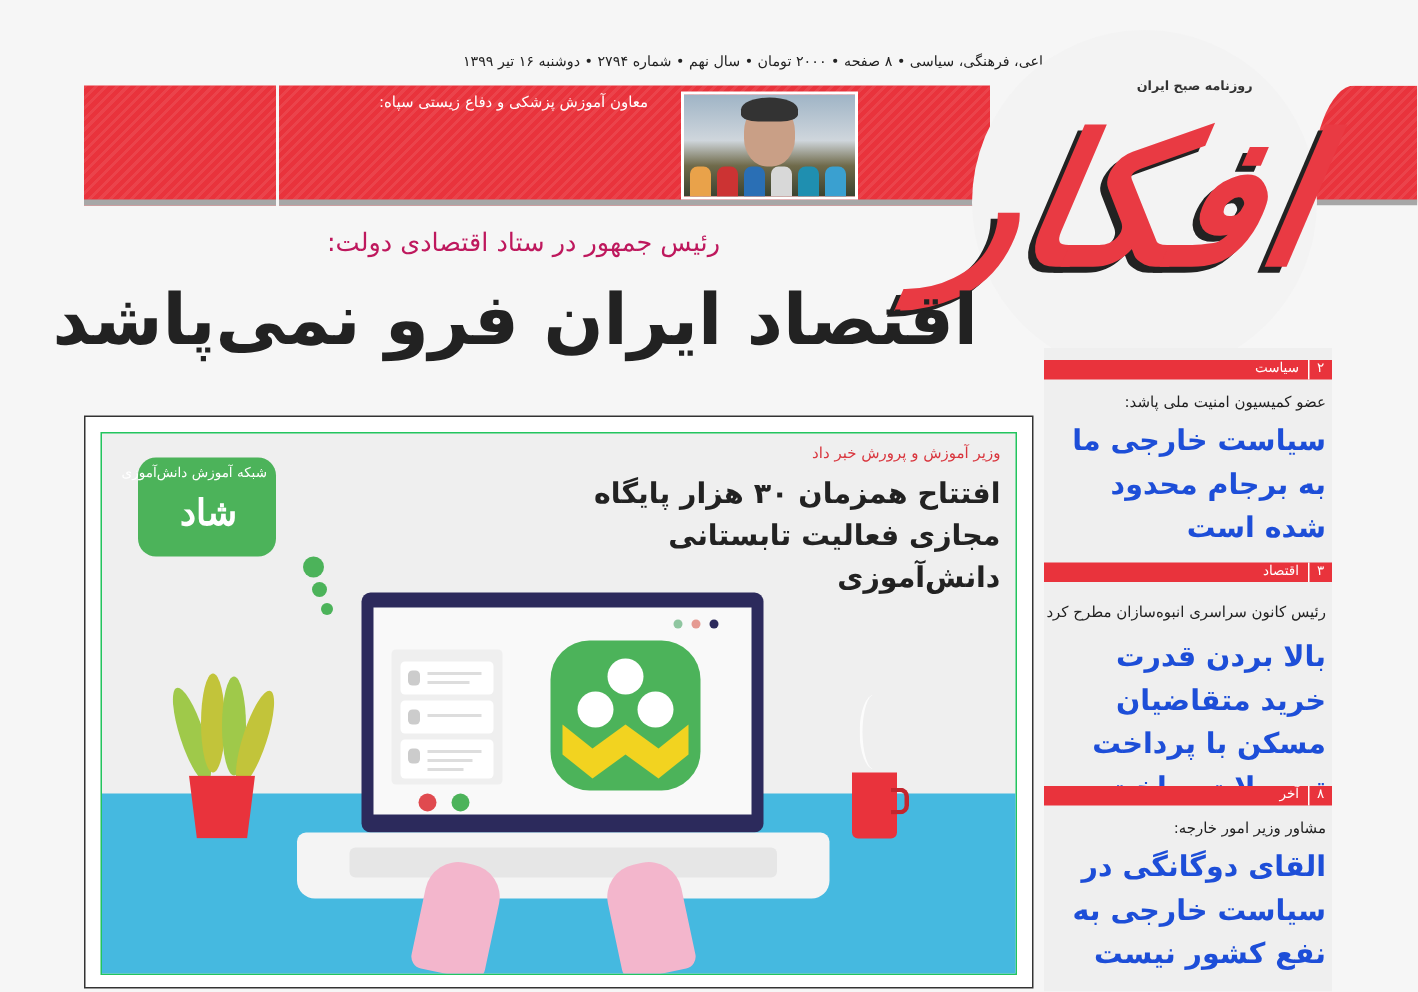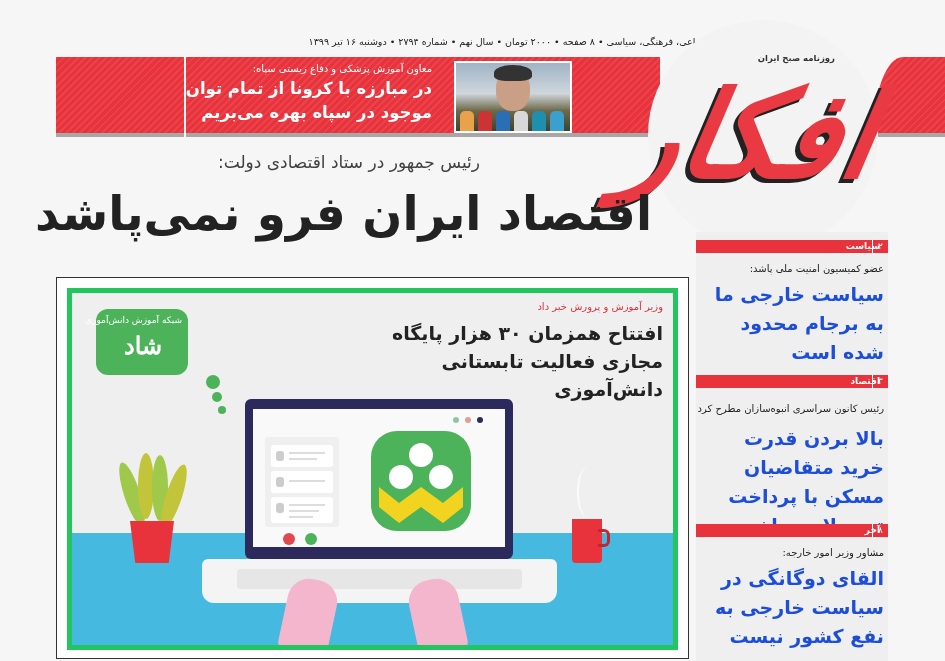--- a/index.html
+++ b/index.html
@@ -48,31 +48,31 @@
   }
   #logo {
     position: absolute; left: 655px; top: 40px; width: 220px; height: 190px;
     font-family: "DejaVu Serif", serif; font-size: 120px; line-height: 190px; font-weight: bold;
     color: #e93a43; text-shadow: -4px 4px 0 #222; direction: rtl; text-align: center; font-style: italic;
     transform: skewX(-10deg);
   }
 
   
   #subhead {
-    position: absolute; left: 100px; top: 152px; width: 380px; font-size: 17px; color: #404040;
+    position: absolute; left: 100px; top: 152px; width: 380px; font-size: 17px; color: #be185d;
     direction: rtl; text-align: right; white-space: nowrap;
   }
   #headline {
     position: absolute; left: 40px; top: 178px; width: 612px; font-size: 47px; line-height: 72px; font-weight: bold;
     color: #222; direction: rtl; text-align: right; white-space: nowrap; letter-spacing: -1px;
   }
 
   
   #feature-frame { position: absolute; left: 56px; top: 277px; width: 633px; height: 382px; border: 1px solid #333; background: #fff; }
-  #feature-inner { position: absolute; left: 67px; top: 288px; width: 611px; height: 362px; border: 5px solid #22c55e; background: #efefef; overflow: hidden; }
+  #feature-inner { position: absolute; left: 67px; top: 288px; width: 611px; height: 362px; border: 1px solid #22c55e; background: #efefef; overflow: hidden; }
   #feature-kicker { position: absolute; right: 10px; top: 8px; font-size: 10px; color: #d9363e; direction: rtl; white-space: nowrap; }
   #feature-title { position: absolute; right: 10px; top: 26px; width: 330px; font-size: 19px; line-height: 28px; font-weight: bold; color: #222; direction: rtl; text-align: right; }
 
   #desk { position: absolute; left: 0; top: 240px; width: 611px; height: 122px; background: #45b9e0; }
 
   #bubble { position: absolute; left: 24px; top: 16px; width: 92px; height: 66px; border-radius: 12px; background: #4cb35a; }
   #bubble .b1 { position: absolute; left: 8px; top: 6px; width: 78px; font-size: 9px; color: #fff; direction: rtl; text-align: center; white-space: nowrap; }
   #bubble .b2 { position: absolute; left: 8px; top: 22px; width: 78px; font-size: 24px; font-weight: bold; color: #fff; direction: rtl; text-align: center; font-family: "DejaVu Serif", serif; }
   .dot { position: absolute; border-radius: 50%; background: #4cb35a; }
 
@@ -98,36 +98,35 @@
   
   #pot { position: absolute; left: 58px; top: 228px; width: 44px; height: 42px; background: #e9333c; clip-path: polygon(0 0, 100% 0, 88% 100%, 12% 100%); }
   .leaf { position: absolute; width: 16px; height: 66px; border-radius: 50%; }
   #mug { position: absolute; left: 500px; top: 226px; width: 30px; height: 44px; background: #e9333c; border-radius: 0 0 4px 4px; }
   #mug-handle { position: absolute; left: 526px; top: 236px; width: 12px; height: 18px; border: 3px solid #c3262e; border-left: none; border-radius: 0 6px 6px 0; }
   #steam { position: absolute; left: 505px; top: 174px; width: 20px; height: 50px; border-left: 2px solid #fff; border-radius: 50%; opacity: 0.8; }
 
   
   #sidebar { position: absolute; left: 696px; top: 232px; width: 192px; height: 429px; background: #efefef; }
   .sec-bar { position: absolute; left: 0; width: 192px; height: 13px; background: #e9333c; }
-  .sec-bar .sec-label { position: absolute; right: 8px; top: 0; font-size: 9px; line-height: 13px; color: #fff; direction: rtl; white-space: nowrap; font-weight: bold; }
+  .sec-bar .sec-label { position: absolute; right: 22px; top: 0; font-size: 9px; line-height: 13px; color: #fff; direction: rtl; white-space: nowrap; }
   .sec-bar .sec-num { position: absolute; right: 0; top: 0; width: 16px; height: 13px; border-left: 1px solid #fff; font-size: 9px; line-height: 13px; color: #fff; text-align: center; }
   .sb-kicker { position: absolute; right: 4px; width: 186px; font-size: 10px; color: #222; direction: rtl; text-align: right; white-space: nowrap; }
   .sb-title { position: absolute; right: 4px; width: 186px; font-size: 19px; line-height: 29px; font-weight: bold; color: #1d4ed8; direction: rtl; text-align: right; }
 </style>
 </head>
 <body>
 
 <div id="info-line">روزنامه اجتماعی، فرهنگی، سیاسی • ۸ صفحه • ۲۰۰۰ تومان • سال نهم • شماره ۲۷۹۴ • دوشنبه ۱۶ تیر ۱۳۹۹</div>
 
 <div id="banner-left" class="stripe"></div>
 <div id="banner-right" class="stripe"></div>
 
 <div id="banner-main" class="stripe">
   <div class="kicker">معاون آموزش پزشکی و دفاع زیستی سپاه:</div>
-  <div class="title">در مبارزه با کرونا از تمام توان موجود در سپاه بهره می‌بریم</div>
   <div id="banner-photo">
     <div class="face"></div>
     <div class="hair"></div>
     <div class="mic" style="left:4px;background:#e9a24a;"></div>
     <div class="mic" style="left:22px;background:#c33;"></div>
     <div class="mic" style="left:40px;background:#2a6fb5;"></div>
     <div class="mic" style="left:58px;background:#d8d8d8;"></div>
     <div class="mic" style="left:76px;background:#1f8fb0;"></div>
     <div class="mic" style="left:94px;background:#3aa0d0;"></div>
   </div>

